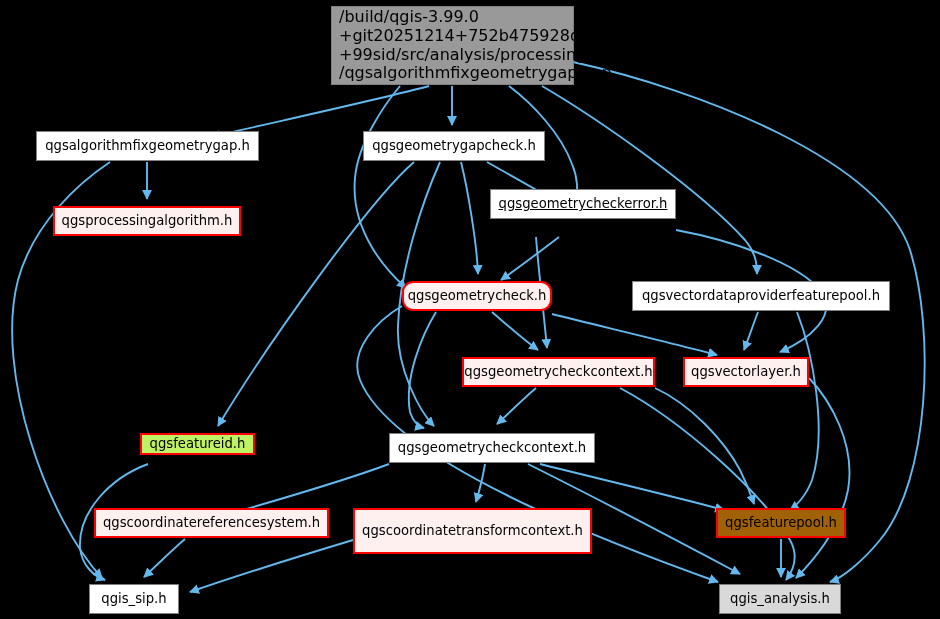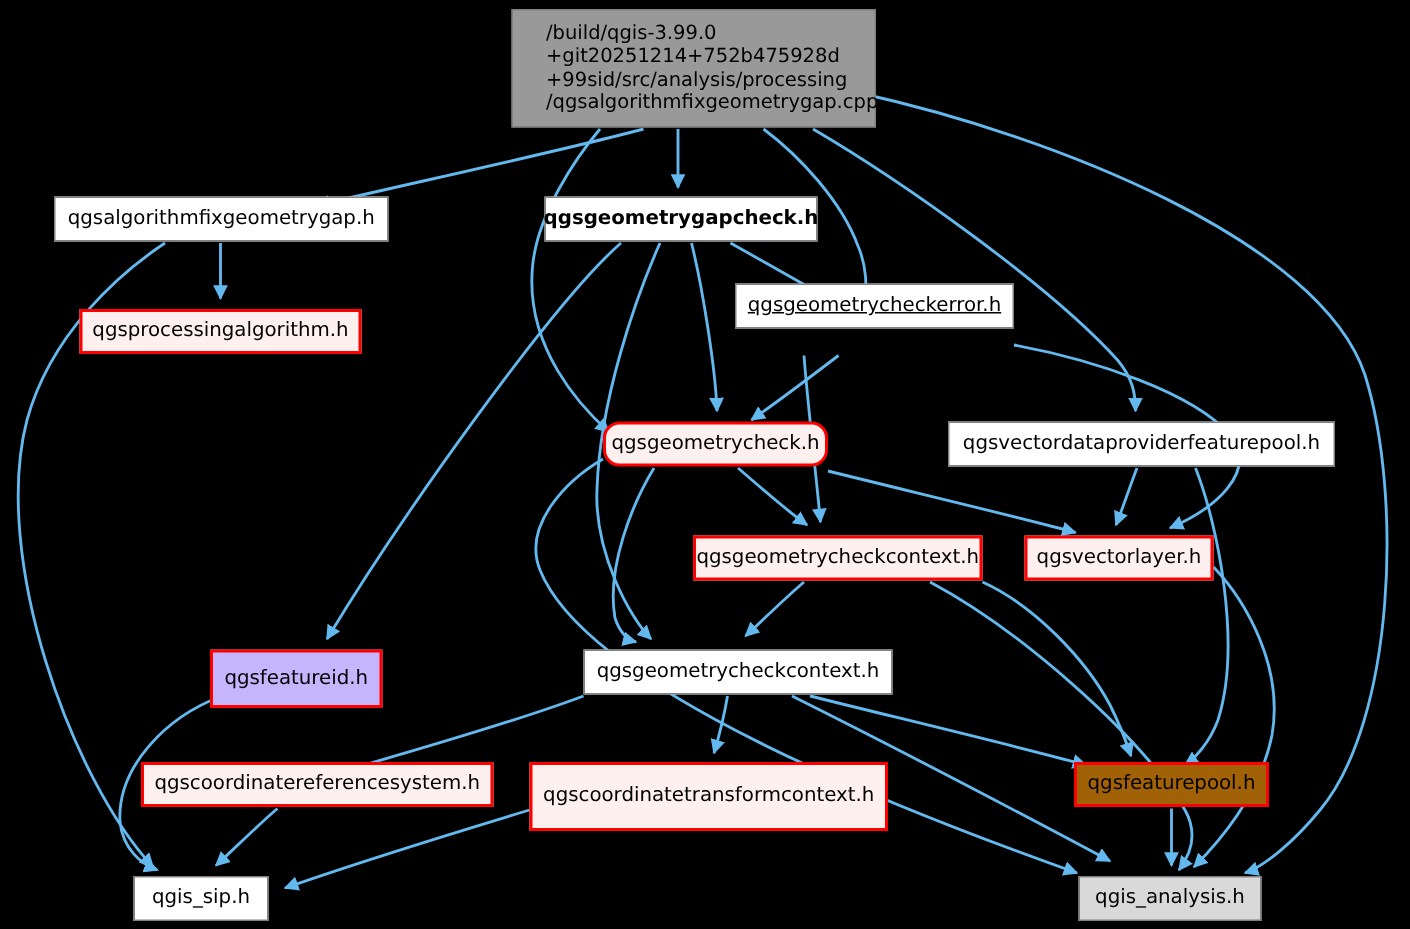--- a/index.html
+++ b/index.html
@@ -34,23 +34,22 @@
     font-size: 13.2px;
     color: #000000;
     background: #ffffff;
     border: 1px solid #808080;
   }
   .node.kind-root {
     background: #999999;
     border: 1px solid #808080;
     justify-content: flex-start;
     text-align: left;
-    padding-left: 22px;
-    font-size: 13px;
-    margin-left: 10px;
+    padding-left: 7px;
+    font-size: 16px;
   }
   .node.kind-plain {
     background: #ffffff;
     border: 1px solid #808080;
   }
   .node.kind-highlight {
     background: #fff0f0;
     border: 2px solid #ff0000;
   }
   .node.kind-lib {
@@ -103,28 +102,28 @@
         <path d="M353,540 C300,556 230,578 190,592" fill="none" stroke="#63b8ee" stroke-width="1.9" marker-end="url(#arrow)"></path>
         <path d="M781,539 C781,550 781,566 781,577" fill="none" stroke="#63b8ee" stroke-width="1.9" marker-end="url(#arrow)"></path>
       </g>
   </svg>
   <div id="node-group">
       <div class="node kind-root" style="left: 331px; top: 6px; width: 243px; height: 79px; background: rgb(153, 153, 153); border-color: rgb(128, 128, 128);">/build/qgis-3.99.0
 +git20251214+752b475928d
 +99sid/src/analysis/processing
 /qgsalgorithmfixgeometrygap.cpp</div>
       <div class="node kind-plain" style="left: 36px; top: 131px; width: 223px; height: 30px; background: rgb(255, 255, 255); border-color: rgb(128, 128, 128);">qgsalgorithmfixgeometrygap.h</div>
-      <div class="node kind-plain" style="left: 363px; top: 131px; width: 182px; height: 30px; background: rgb(255, 255, 255); border-color: rgb(128, 128, 128); font-weight: bold;">qgsgeometrygapcheck.h</div>
+      <div class="node kind-plain" style="left: 363px; top: 131px; width: 182px; height: 30px; background: rgb(255, 255, 255); border-color: rgb(128, 128, 128);">qgsgeometrygapcheck.h</div>
       <div class="node kind-highlight" style="left: 53px; top: 206px; width: 188px; height: 30px; background: rgb(255, 240, 240); border-color: rgb(255, 0, 0);">qgsprocessingalgorithm.h</div>
       <div class="node kind-plain" style="left: 490px; top: 189px; width: 186px; height: 30px; background: rgb(255, 255, 255); border-color: rgb(128, 128, 128); text-decoration: underline;">qgsgeometrycheckerror.h</div>
       <div class="node kind-highlight" style="left: 402px; top: 281px; width: 150px; height: 30px; background: rgb(255, 240, 240); border-color: rgb(255, 0, 0); border-radius: 11px;">qgsgeometrycheck.h</div>
       <div class="node kind-plain" style="left: 632px; top: 281px; width: 258px; height: 30px; background: rgb(255, 255, 255); border-color: rgb(128, 128, 128);">qgsvectordataproviderfeaturepool.h</div>
       <div class="node kind-highlight" style="left: 462px; top: 357px; width: 193px; height: 30px; background: rgb(255, 240, 240); border-color: rgb(255, 0, 0);">qgsgeometrycheckcontext.h</div>
       <div class="node kind-highlight" style="left: 683px; top: 357px; width: 126px; height: 30px; background: rgb(255, 240, 240); border-color: rgb(255, 0, 0);">qgsvectorlayer.h</div>
-      <div class="node kind-highlight" style="left: 140px; top: 433px; width: 115px; height: 39px; background: #c4b5fd; border-color: rgb(255, 0, 0);">qgsfeatureid.h</div>
+      <div class="node kind-highlight" style="left: 140px; top: 433px; width: 115px; height: 22px; background: #bef264; border-color: rgb(255, 0, 0);">qgsfeatureid.h</div>
       <div class="node kind-plain" style="left: 389px; top: 433px; width: 206px; height: 30px; background: rgb(255, 255, 255); border-color: rgb(128, 128, 128);">qgsgeometrycheckcontext.h</div>
       <div class="node kind-highlight" style="left: 94px; top: 508px; width: 235px; height: 30px; background: rgb(255, 240, 240); border-color: rgb(255, 0, 0);">qgscoordinatereferencesystem.h</div>
       <div class="node kind-highlight" style="left: 353px; top: 508px; width: 239px; height: 46px; background: rgb(255, 240, 240); border-color: rgb(255, 0, 0);">qgscoordinatetransformcontext.h</div>
       <div class="node kind-highlight" style="left: 716px; top: 508px; width: 130px; height: 30px; background: #a16207; border-color: rgb(255, 0, 0);">qgsfeaturepool.h</div>
       <div class="node kind-plain" style="left: 89px; top: 584px; width: 90px; height: 30px; background: rgb(255, 255, 255); border-color: rgb(128, 128, 128);">qgis_sip.h</div>
       <div class="node kind-lib" style="left: 719px; top: 584px; width: 122px; height: 30px; background: rgb(217, 217, 217); border-color: rgb(128, 128, 128);">qgis_analysis.h</div>
     </div>
 </div>
 
 </body></html>

